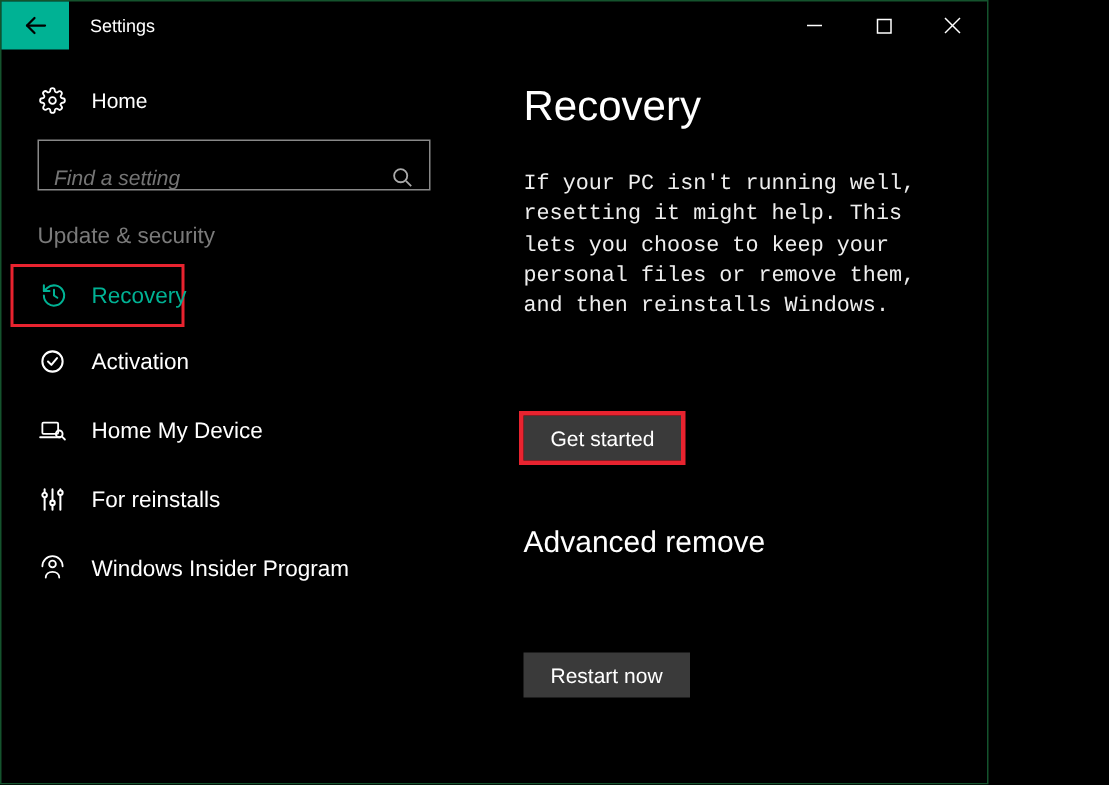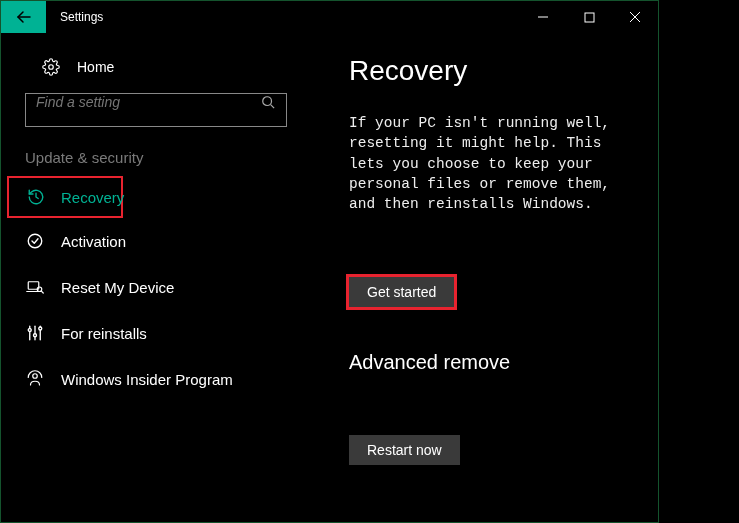--- a/index.html
+++ b/index.html
@@ -57,32 +57,32 @@
     display: flex;
     height: calc(100% - 32px);
   }
   .sidebar {
     width: 310px;
     padding: 14px 0 0 0;
   }
   .home-row {
     display: flex;
     align-items: center;
-    padding: 10px 40px;
+    padding: 10px 24px;
     cursor: pointer;
   }
   .home-row .icon { width: 20px; height: 20px; display:flex; align-items:center; justify-content:center; }
   .home-row .label { margin-left: 16px; font-size: 14px; }
   .search-wrap {
     padding: 6px 24px 18px 24px;
   }
   .search-box {
     border: 1px solid #888;
     display: flex;
-    align-items: flex-start;
+    align-items: flex-end;
     height: 34px;
     padding: 0 10px;
   }
   .search-input {
     flex: 1;
     background: transparent;
     border: none;
     outline: none;
     color: #aaa;
     font-size: 14px;
@@ -235,21 +235,21 @@
 
       <div class="nav-item">
         <span class="icon">
           <svg width="18" height="18" viewBox="0 0 24 24" fill="none" stroke="#fff" stroke-width="1.6" stroke-linecap="round">
             <rect x="3" y="5" width="14" height="10" rx="1"></rect>
             <line x1="1" y1="18" x2="19" y2="18"></line>
             <circle cx="18" cy="15" r="3"></circle>
             <line x1="20.5" y1="17.5" x2="23" y2="20"></line>
           </svg>
         </span>
-        <span class="label">Reset My Device</span>
+        <span class="label">Home My Device</span>
       </div>
 
       <div class="nav-item">
         <span class="icon">
           <svg width="18" height="18" viewBox="0 0 24 24" fill="none" stroke="#fff" stroke-width="1.8" stroke-linecap="round">
             <line x1="5" y1="3" x2="5" y2="21"></line>
               <circle cx="5" cy="8" r="2" fill="#000"></circle>
             <line x1="12" y1="3" x2="12" y2="21"></line>
               <circle cx="12" cy="15" r="2" fill="#000"></circle>
             <line x1="19" y1="3" x2="19" y2="21"></line>

